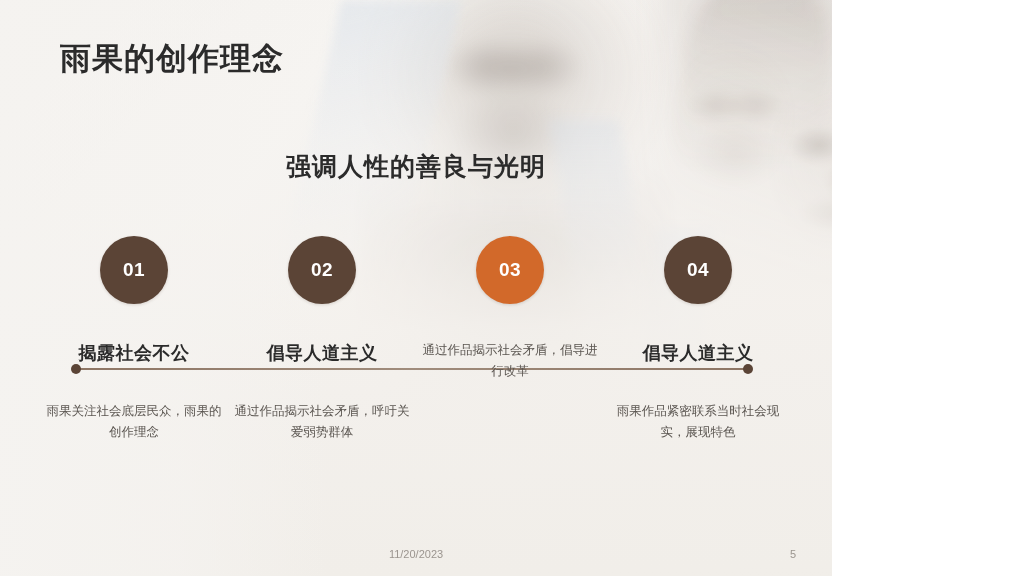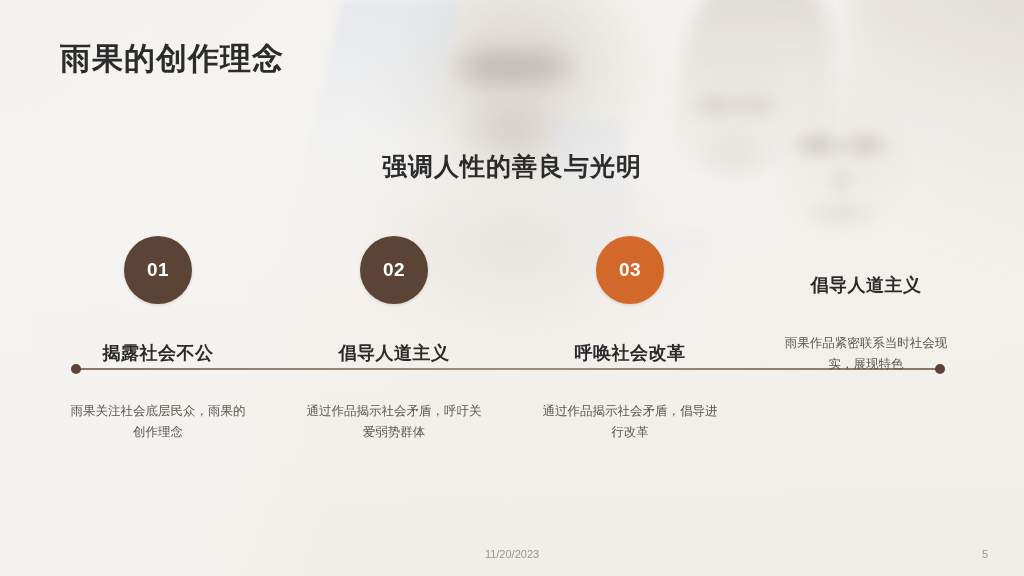--- a/index.html
+++ b/index.html
@@ -9,21 +9,21 @@
   body {
     width: 1024px;
     height: 576px;
     overflow: hidden;
     font-family: "Liberation Sans", "DejaVu Sans", sans-serif;
     background: #ffffff;
   }
 
   #slide {
     position: relative;
-    width: 1024px;
+    width: 832px;
     height: 576px;
     background: linear-gradient(135deg, #f3f1ee 0%, #f6f4f1 28%, #f2efec 55%, #efebe7 78%, #ece8e3 100%);
     overflow: hidden;
   }
 
   
   .bg-art {
     position: absolute;
     inset: 0;
     pointer-events: none;
@@ -335,25 +335,25 @@
       </div>
 
       <div class="column">
         <div class="badge" style="background: rgb(91, 68, 54);">02</div>
         <div class="item-heading">倡导人道主义</div>
         <div class="item-desc">通过作品揭示社会矛盾，呼吁关爱弱势群体</div>
       </div>
 
       <div class="column">
         <div class="badge" style="background: rgb(210, 105, 42);">03</div>
-        <div class="item-heading">呼唤社会改革</div>
         <div class="item-desc">通过作品揭示社会矛盾，倡导进行改革</div>
       </div>
 
       <div class="column">
+        <div class="badge" style="background: rgb(91, 68, 54);">04</div>
         <div class="item-heading">倡导人道主义</div>
         <div class="item-desc">雨果作品紧密联系当时社会现实，展现特色</div>
       </div>
 
     </div>
 
     <div class="footer-date">11/20/2023</div>
 
     <div class="footer-page">5</div>
 

